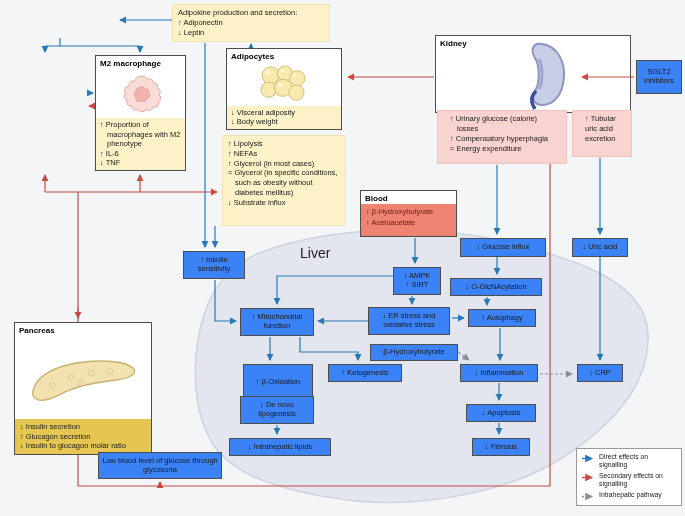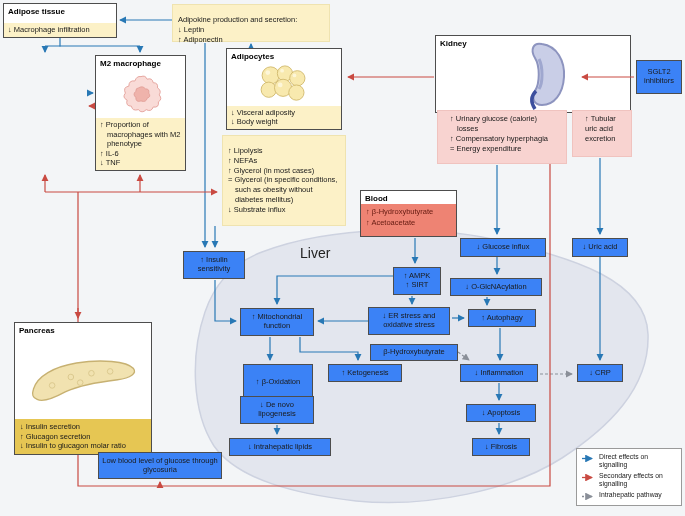--- a/index.html
+++ b/index.html
@@ -2,21 +2,21 @@
 <html><head>
 <meta charset="utf-8">
 <style>
   *{margin:0;padding:0;box-sizing:border-box}
   html,body{background:#e9ebee}
   .canvas{position:relative;width:685px;height:516px;background:#f3f5f7;font-family:"Liberation Sans",sans-serif;color:#1a1a1a;overflow:hidden}
   svg.layer{position:absolute;left:0;top:0;pointer-events:none}
   .obox{position:absolute;background:#fff;border:1px solid #4d4d4d;display:flex;flex-direction:column}
   .btitle{font-size:8px;font-weight:bold;padding:3px 4px 1px;color:#000}
   .ytxt{background:#fcf1c7;font-size:7.5px;line-height:1.28;padding:2px 4px;margin-top:auto}
-  .yfree{position:absolute;background:#fcf1c7;border:1px solid #efe3b0;font-size:7.5px;line-height:1.3;padding:10px 5px}
+  .yfree{position:absolute;background:#fcf1c7;border:1px solid #efe3b0;font-size:7.5px;line-height:1.3;padding:3px 5px}
   .pfree{position:absolute;background:#f8d3d0;border:1px solid #f0c3bf;font-size:7.5px;line-height:1.32;padding:3px 12px}
   .nb{position:absolute;background:#3b82f6;border:1px solid #4d4d4d;font-size:7.5px;line-height:1.18;display:flex;align-items:center;justify-content:center;text-align:center;padding:1px 3px}
   .hang{padding-left:7px;text-indent:-7px}
   .goldtxt{background:#e6c653;font-size:7.5px;line-height:1.3;padding:3px 5px;margin-top:auto}
   .bloodtxt{background:#ee8373;color:#641a10;font-size:7.5px;line-height:1.4;padding:3px 5px;flex:1}
   .iconwrap{flex:1;display:flex;align-items:center;justify-content:center}
   .liver-label{position:absolute;font-size:14px;font-weight:normal;color:#222}
   .legend{position:absolute;background:#fff;border:1px solid #9a9a9a;padding:4px 4px 2px;font-size:6.8px;line-height:1.18}
   .lrow{display:flex;align-items:flex-start;gap:3px;margin-bottom:3px}
   .lrow svg{flex:none;margin-top:1px}
@@ -78,29 +78,25 @@
       <line x1="45" y1="192" x2="45" y2="175" stroke="#c94a42" marker-end="url(#mr)"></line>
       <line x1="140" y1="192" x2="140" y2="175" stroke="#c94a42" marker-end="url(#mr)"></line>
       <line x1="78" y1="308" x2="78" y2="318" stroke="#c94a42" marker-end="url(#mr)"></line>
       <line x1="160" y1="487" x2="160" y2="482" stroke="#c94a42" marker-end="url(#mr)"></line>
       <line x1="94" y1="106" x2="89" y2="106" stroke="#c94a42" marker-end="url(#mr)"></line>
     </g>
   </svg>
 
   <div class="liver-label" style="left:300px;top:245px">Liver</div>
 
-  <div class="obox" style="left:3px;top:3px;width:114px;height:35px">
-    <div class="btitle">Adipose tissue</div>
-    <div class="ytxt">↓ Macrophage infiltration</div>
-  </div>
 
   <div class="yfree" style="left:172px;top:4px;width:158px;height:38px">
     <div>Adipokine production and secretion:</div>
+    <div>↑ Adiponectin</div>
     <div>↓ Leptin</div>
-    <div>↑ Adiponectin</div>
   </div>
 
 
   <div class="obox" style="left:95px;top:55px;width:91px;height:116px">
     <div class="btitle">M2 macrophage</div>
     <div class="iconwrap">
       <svg width="42" height="40" viewBox="0 0 46 46">
         <path d="M23,3 Q28,1 30,6 Q36,4 37,10 Q43,10 42,16 Q47,19 44,24 Q48,29 43,32 Q44,39 37,38 Q35,44 29,41 Q24,46 20,41 Q13,43 12,37 Q5,37 7,30 Q1,27 5,22 Q2,15 9,14 Q9,7 16,8 Q18,2 23,3 Z" fill="#f9dbd7" stroke="#e29d96" stroke-width="1"></path>
         <path d="M20,16 Q25,13 28,17 Q33,17 32,22 Q35,26 30,28 Q29,33 23,31 Q17,33 17,27 Q13,23 17,20 Q17,16 20,16 Z" fill="#efb3ab" stroke="#dd968e" stroke-width="0.8"></path>
       </svg>

